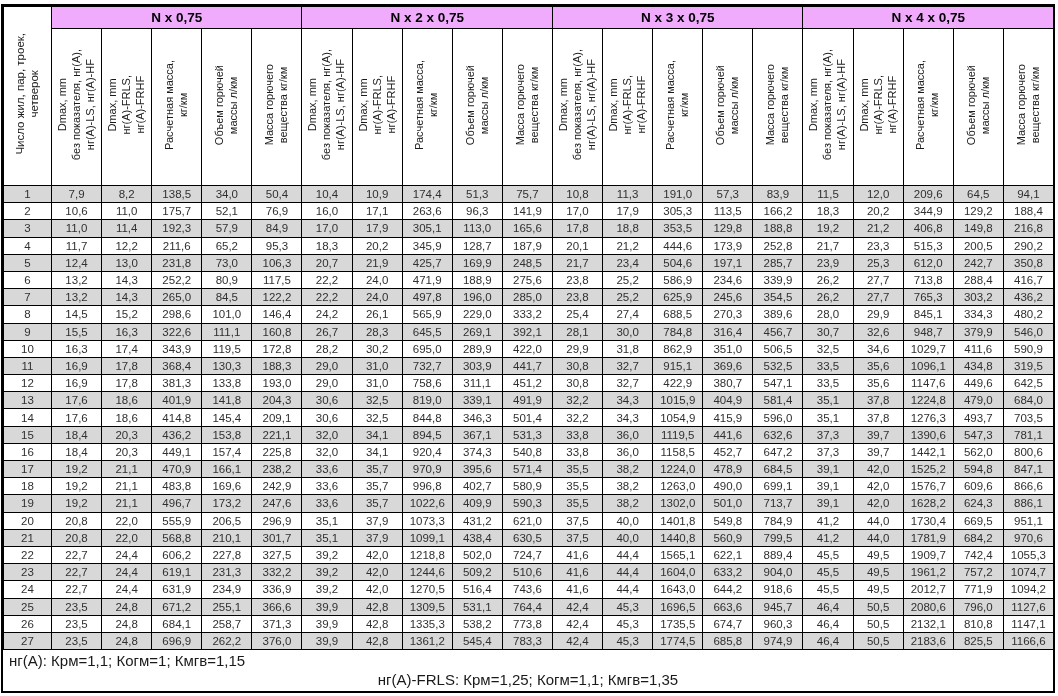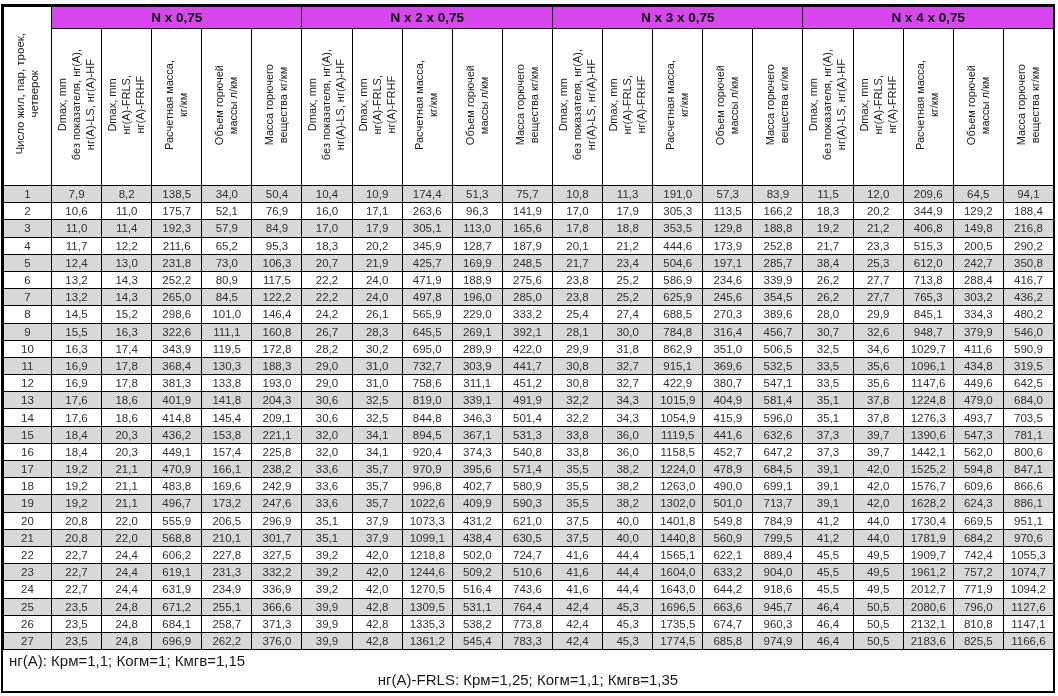--- a/index.html
+++ b/index.html
@@ -26,21 +26,21 @@
     text-align:center;
     vertical-align:middle;
     overflow:hidden;
     white-space:nowrap;
   }
   th.group {
     height:21px;
     font-size:13.5px;
     font-weight:bold;
     color:#000;
-    background:#d946ef;
+    background:#f0abfc;
   }
   th.rot {
     height:156px;
     background:#fff;
     font-weight:normal;
   }
   th.rot .v, th.corner .v {
     display:inline-block;
     writing-mode:vertical-rl;
     transform:rotate(180deg);
@@ -232,21 +232,21 @@
           <td>20,7</td>
           <td>21,9</td>
           <td>425,7</td>
           <td>169,9</td>
           <td>248,5</td>
           <td>21,7</td>
           <td>23,4</td>
           <td>504,6</td>
           <td>197,1</td>
           <td>285,7</td>
-          <td>38,4</td>
+          <td>23,9</td>
           <td>25,3</td>
           <td>612,0</td>
           <td>242,7</td>
           <td>350,8</td>
         </tr>
         <tr>
           <td>6</td>
           <td>13,2</td>
           <td>14,3</td>
           <td>252,2</td>

